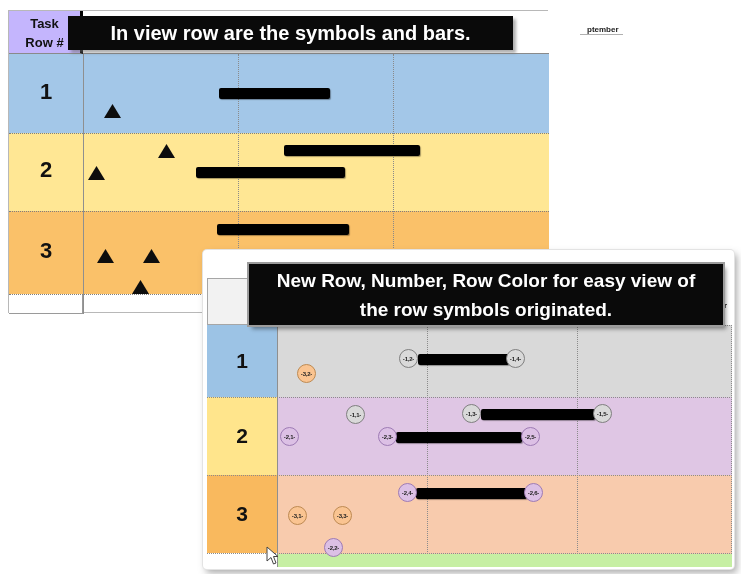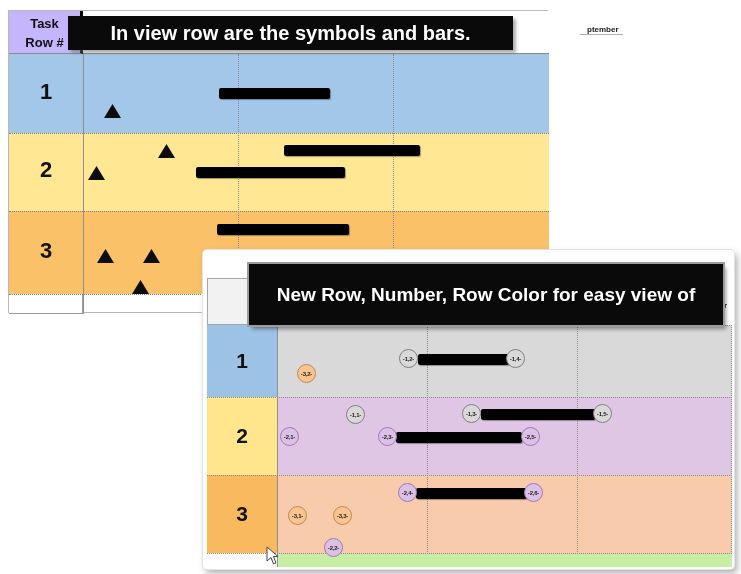--- a/index.html
+++ b/index.html
@@ -158,17 +158,18 @@
       <div class="circ" style="left: 195px; top: 233px; background-color: rgb(220, 192, 229); border-color: rgb(158, 123, 181);">-2,4-</div>
       <div class="circ" style="left: 321px; top: 233px; background-color: rgb(220, 192, 229); border-color: rgb(158, 123, 181);">-2,6-</div>
       <div class="circ" style="left: 85px; top: 256px; background-color: rgb(250, 196, 145); border-color: rgb(190, 138, 82);">-3,1-</div>
       <div class="circ" style="left: 130px; top: 256px; background-color: rgb(250, 196, 145); border-color: rgb(190, 138, 82);">-3,3-</div>
       <div class="circ" style="left: 121px; top: 288px; background-color: rgb(220, 192, 229); border-color: rgb(158, 123, 181);">-2,2-</div>
     </div>
 </section>
 
 <div id="banner2">
   <div>New Row, Number, Row Color for easy view of</div>
+  <div>the row symbols originated.</div>
 </div>
 
 <svg id="cursor" width="14" height="20" viewBox="0 0 14 20">
   <path d="M1,1 L1,15 L5,11.5 L7.5,18 L10,17 L7.5,10.5 L12,10.5 Z" fill="#ffffff" stroke="#444444" stroke-width="1"></path>
 </svg>
 
 </body></html>

